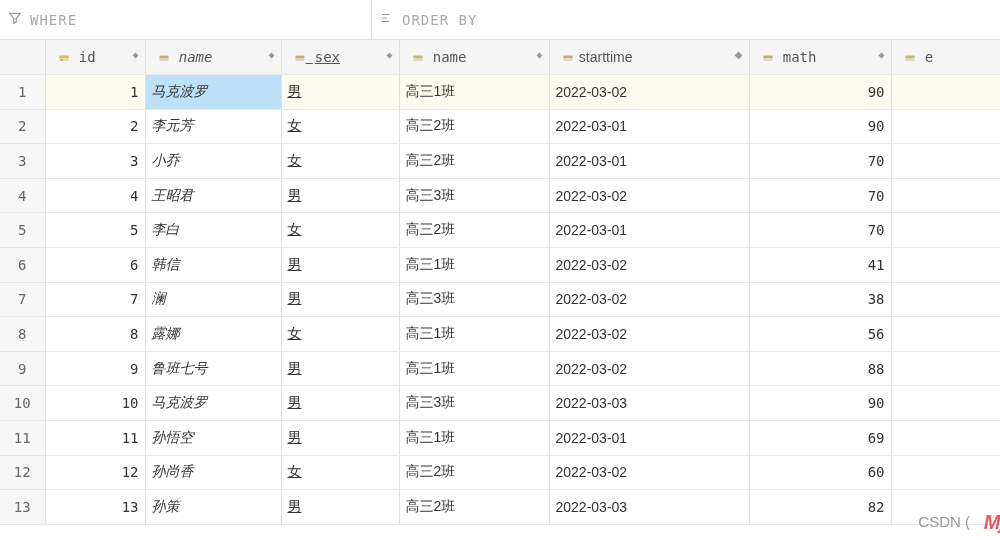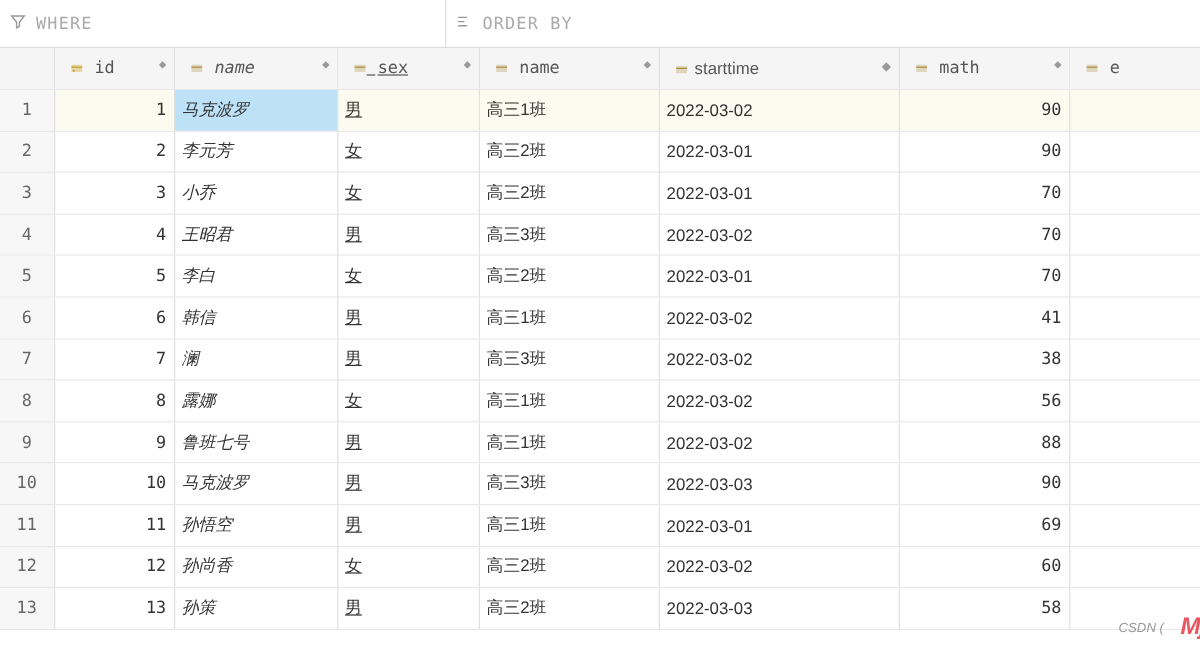--- a/index.html
+++ b/index.html
@@ -90,22 +90,21 @@
   font-style: italic;
   font-size: 20px;
   opacity: 0.85;
   letter-spacing: -1px;
 }
 .watermark-text {
   position: fixed;
   right: 30px;
   bottom: 10px;
   color: #999;
-  font-size: 11px;
-  font-style: italic;
+  font-size: 15px;
 }
 </style>
 </head>
 <body>
 
 <div class="filter-bar">
   <div class="filter-cell where">
     <span class="filter-icon">
       <svg width="14" height="14" viewBox="0 0 24 24" fill="none" stroke="#999" stroke-width="2">
           <path d="M3 4h18l-7 9v6l-4 2v-8z"></path>
@@ -317,19 +316,19 @@
       <div class="cell c-math">60</div>
       <div class="cell c-extra"></div>
     </div>
     <div class="grid-row">
       <div class="cell rownum">13</div>
       <div class="cell c-id">13</div>
       <div class="cell c-name"><span class="cjk">孙策</span></div>
       <div class="cell c-sex"><span class="cjk">男</span></div>
       <div class="cell c-class"><span class="cjk">高三2班</span></div>
       <div class="cell c-start">2022-03-03</div>
-      <div class="cell c-math">58</div>
+      <div class="cell c-math">82</div>
       <div class="cell c-extra"></div>
     </div>
 </div>
 
 <span class="watermark-text">CSDN (</span>
 <span class="watermark">Mj</span>
 
 </body></html>

